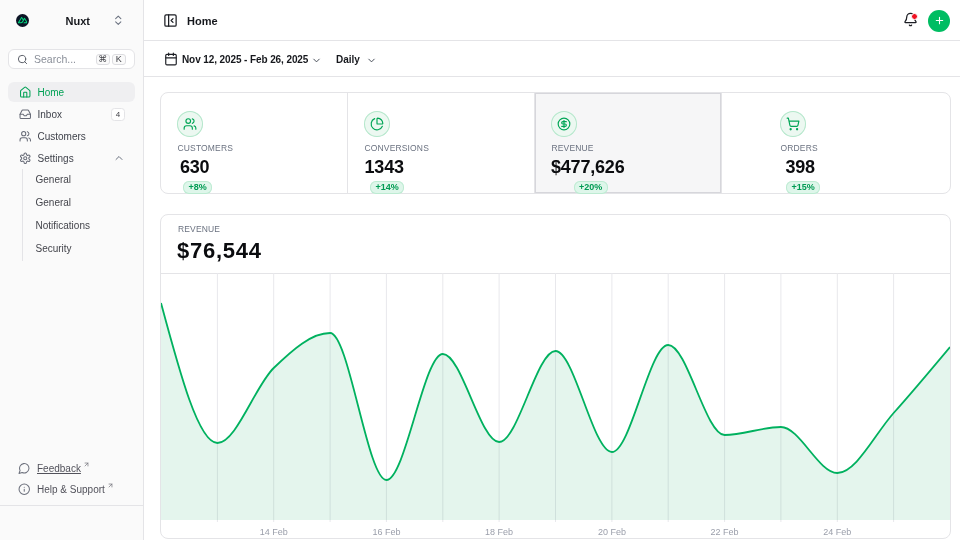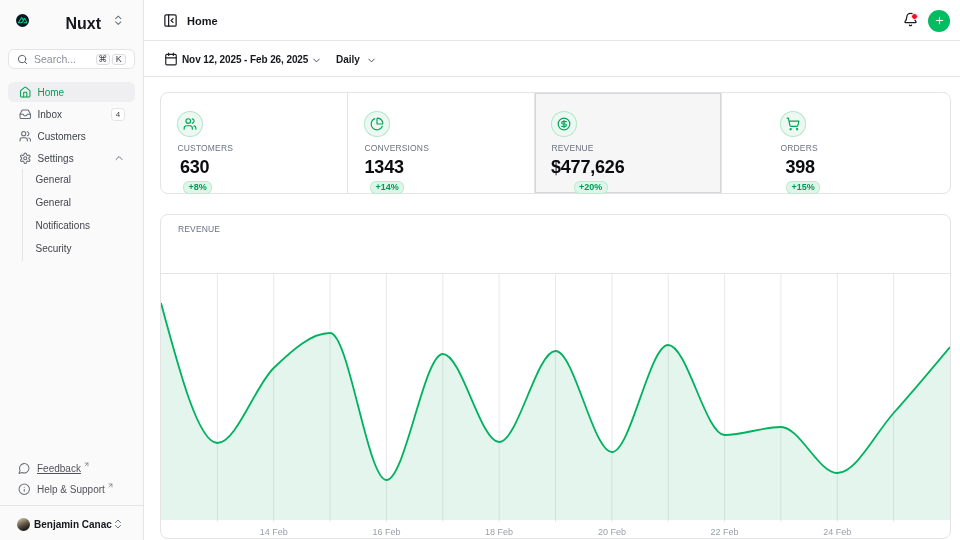--- a/index.html
+++ b/index.html
@@ -4,21 +4,21 @@
 <style>
 * { margin:0; padding:0; box-sizing:border-box; }
 html,body { width:960px; height:540px; overflow:hidden; background:#fff;
   font-family:"Liberation Sans", sans-serif; -webkit-font-smoothing:antialiased; }
 .ic { display:block; }
 
 #sidebar { position:fixed; left:0; top:0; width:144px; height:540px;
   background:#fafafa; border-right:1px solid #e4e4e7; }
 #logo-circle { position:absolute; left:16px; top:14px; width:13px; height:13px;
   border-radius:50%; background:#0c1425; display:flex; align-items:center; justify-content:center; }
-#logo-name { position:absolute; left:33.5px; top:15px; font-size:16px; font-weight:700; color:#16181d;padding-left:32px; }
+#logo-name { position:absolute; left:33.5px; top:15px; font-size:11px; font-weight:700; color:#16181d;padding-left:32px; }
 #logo-updown { position:absolute; left:112px; top:14px; color:#6b7280; }
 #searchbox { position:absolute; left:8px; top:49px; width:127px; height:20px;
   background:#fff; border:1px solid #e4e4e7; border-radius:6px; display:flex; align-items:center; }
 #searchbox .mag { margin-left:7.5px; color:#565b64; }
 #searchbox .ph { margin-left:6.5px; font-size:10.5px; color:#8a8f99; }
 .kbd { position:absolute; top:53.5px; width:13.5px; height:11.5px; border:1px solid #dddde1;
   border-radius:3px; background:#fafafa; color:#3f4046; font-size:9px;
   display:flex; align-items:center; justify-content:center; }
 
 .nav-item { position:absolute; left:8px; width:127px; height:20px; border-radius:6px;
@@ -158,27 +158,20 @@
     <svg class="nico ic" width="12.5" height="12.5" viewBox="0 0 24 24" fill="none" stroke="currentColor" stroke-width="2" stroke-linecap="round" stroke-linejoin="round">
         <circle cx="12" cy="12" r="10"></circle>
         <path d="M12 16v-4M12 8h.01"></path>
       </svg>
     <span>Help &amp; Support</span>
     <svg class="upr ic" width="7" height="7" viewBox="0 0 24 24" fill="none" stroke="currentColor" stroke-width="2.4" stroke-linecap="round" stroke-linejoin="round">
         <path d="M7 7h10v10M7 17 17 7"></path>
       </svg>
   </div>
   <div id="user-divider"></div>
-  <div id="user-row">
-    <div id="avatar"></div>
-    <span id="user-name">Benjamin Canac</span>
-    <svg id="user-updown" class="ic" width="12" height="12" viewBox="0 0 24 24" fill="none" stroke="currentColor" stroke-width="2" stroke-linecap="round" stroke-linejoin="round">
-        <path d="m7 15 5 5 5-5M7 9l5-5 5 5"></path>
-      </svg>
-  </div>
 </div>
 
 <div id="main">
   <div id="hdr">
     <svg id="hdr-collapse" class="ic" width="15" height="15" viewBox="0 0 24 24" fill="none" stroke="currentColor" stroke-width="2" stroke-linecap="round" stroke-linejoin="round">
         <rect width="18" height="18" x="3" y="3" rx="2"></rect>
         <path d="M9 3v18"></path>
         <path d="m16 15-3-3 3-3"></path>
       </svg>
     <span id="hdr-title">Home</span>
@@ -263,20 +256,21 @@
       <div class="slabel">ORDERS</div>
       <div class="srow">
           <span class="sval">398</span>
           <span class="sbadge">+15%</span>
         </div>
     </div>
   </div>
 
   <div id="chart-card">
     <div id="cc-label">REVENUE</div>
+    <div id="cc-value">$76,544</div>
     <div id="cc-div"></div>
     <svg id="plot" width="789" height="266" viewBox="0 0 789 266">
       <g stroke="#e8e8ec" stroke-width="1">
         <line x1="56.4" y1="0" x2="56.4" y2="249"></line>
         <line x1="112.7" y1="0" x2="112.7" y2="249"></line>
         <line x1="169.1" y1="0" x2="169.1" y2="249"></line>
         <line x1="225.4" y1="0" x2="225.4" y2="249"></line>
         <line x1="281.8" y1="0" x2="281.8" y2="249"></line>
         <line x1="338.1" y1="0" x2="338.1" y2="249"></line>
         <line x1="394.5" y1="0" x2="394.5" y2="249"></line>

